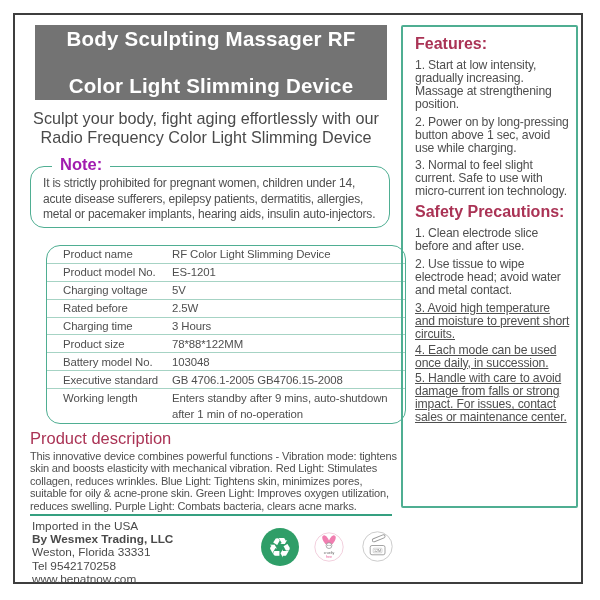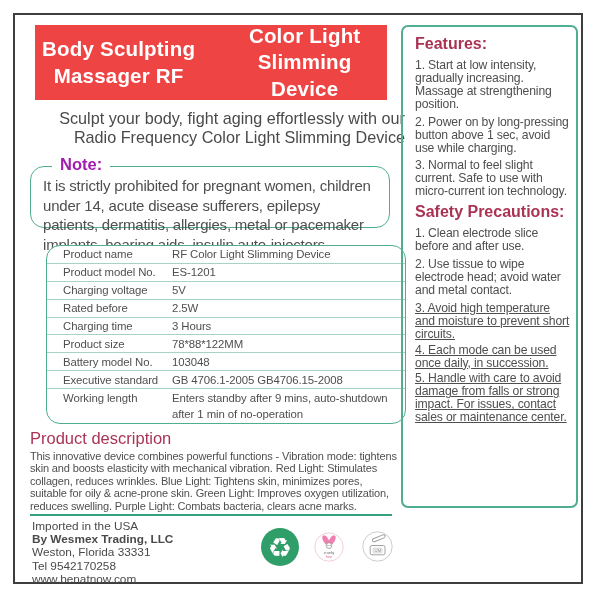--- a/index.html
+++ b/index.html
@@ -5,32 +5,32 @@
   html,body{margin:0;padding:0;}
   body{
     width:600px;height:600px;background:#ffffff;position:relative;
     font-family:"Liberation Sans",sans-serif;color:#4f4f4f;overflow:hidden;
   }
   .outer-border{position:absolute;left:13px;top:13px;width:570px;height:571px;
     border:2px solid #3e3e3e;box-sizing:border-box;}
 
   
   .header-box{position:absolute;left:35px;top:25px;width:352px;height:75px;
-    background:#ef4444;color:#fff;display:flex;flex-direction:row;
+    background:#737373;color:#fff;display:flex;flex-direction:column;
     align-items:center;justify-content:center;font-weight:bold;font-size:20.5px;
     line-height:1.3;text-align:center;letter-spacing:0.2px;gap:20px;}
-  .subtitle{position:absolute;left:25px;top:109px;width:380px;text-align:right;
+  .subtitle{position:absolute;left:16px;top:109px;width:380px;text-align:center;
     font-size:16.2px;line-height:1.2;color:#4a4a4a;}
 
   
   .note-box{position:absolute;left:30px;top:166px;width:360px;height:62px;
     border:1.5px solid #4fae92;border-radius:14px;box-sizing:border-box;}
   .note-label{position:absolute;top:-12px;left:21px;background:#fff;
     padding:0 8px;color:#a21caf;font-weight:bold;font-size:16.5px;}
-  .note-text{padding:9px 11px 0 12px;font-size:15px;line-height:1.3;
+  .note-text{padding:9px 11px 0 12px;font-size:12px;line-height:1.3;
     letter-spacing:-0.2px;color:#4f4f4f;}
 
   
   .spec-table{position:absolute;left:30px;top:245px;width:360px;
     border:1.5px solid #4fae92;border-radius:14px;box-sizing:border-box;
     overflow:hidden;background:#fff;margin-left:16px;}
   .spec-row{display:flex;align-items:center;height:16.9px;font-size:11.4px;
     letter-spacing:-0.1px;border-top:1px solid #a6d3c4;}
   .spec-row:first-child,.spec-row.cont{border-top:none;}
   .spec-label{width:109px;padding-left:16px;flex-shrink:0;}
@@ -50,21 +50,21 @@
     line-height:1.12;color:#4a4a4a;}
   .footer-bold{font-weight:bold;}
   .icon-recycle{position:absolute;left:261px;top:528px;width:38px;height:38px;
     border-radius:50%;background:#2f9e68;color:#fff;display:flex;
     align-items:center;justify-content:center;font-size:27px;line-height:1;
     font-family:"DejaVu Sans",sans-serif;}
   .icon-circ{position:absolute;}
 
   
   .right-box{position:absolute;left:401px;top:25px;width:177px;height:483px;
-    border:2px solid #4fae92;border-radius:7px;box-sizing:border-box;
+    border:2px solid #4fae92;border-radius:2px;box-sizing:border-box;
     padding:8px 6px 0 12px;}
   .rc-heading{font-size:16px;font-weight:bold;color:#aa3355;margin:0 0 6px 0;}
   .rc-heading.safety{margin-top:5px;}
   .rc-item{font-size:12.2px;line-height:1.06;letter-spacing:-0.15px;
     color:#4f4f4f;margin:0 0 5px 0;}
   .rc-item.tight{margin-bottom:3px;text-decoration:underline;}
 </style>
 </head>
 <body>
 

